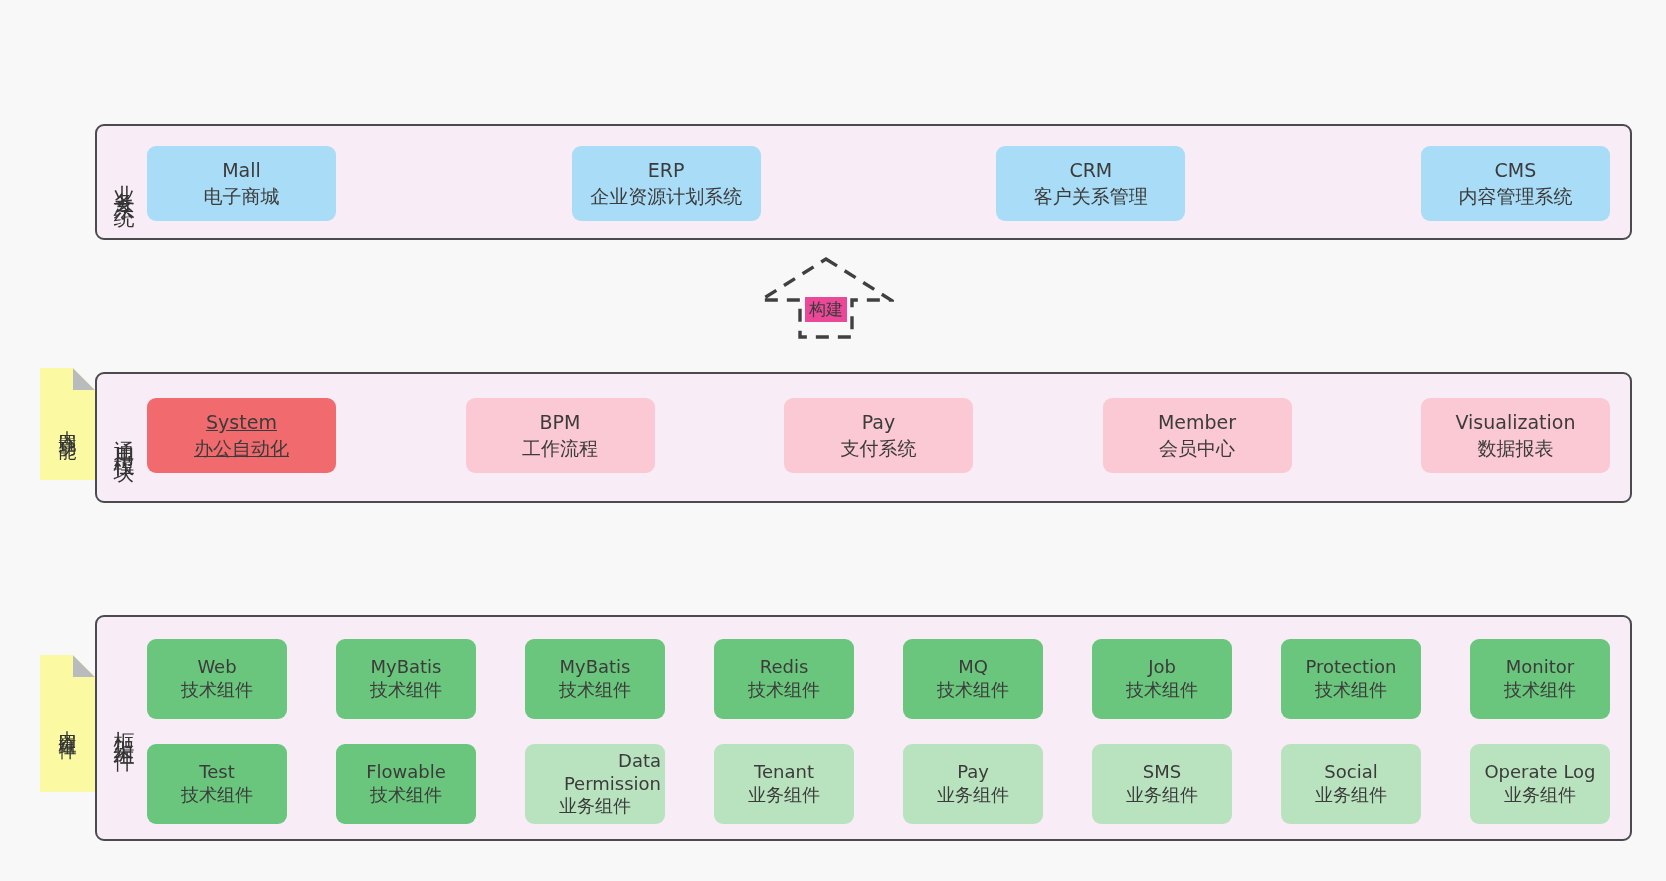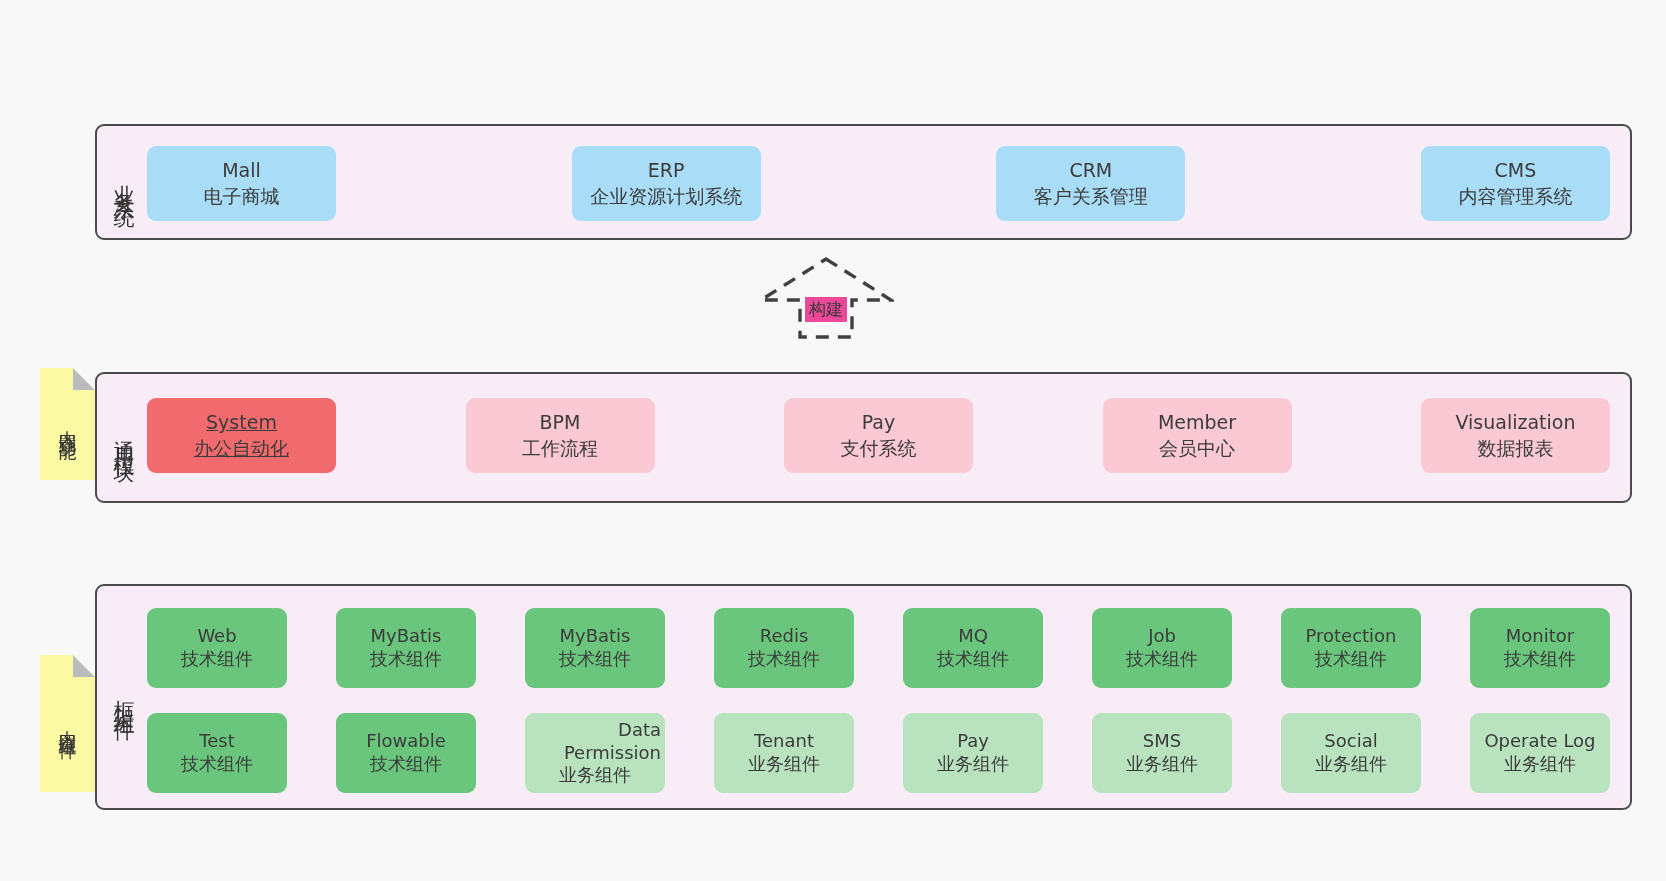--- a/index.html
+++ b/index.html
@@ -7,21 +7,21 @@
     position:relative; width:1666px; height:881px; overflow:hidden;
     background:#f8f8f8; color:#3c3c3c;
     font-family:"DejaVu Sans","Liberation Sans",sans-serif;
   }
   .band {
     position:absolute; left:95px; width:1537px; box-sizing:border-box;
     background:#f8edf6; border:2px solid #4b4b4d; border-radius:9px;
   }
   #band-business   { top:124px; height:116px; }
   #band-modules    { top:372px; height:131px; }
-  #band-components { top:584px; height:226px; }
+  #band-components { top:615px; height:226px; }
   .band-label {
     position:absolute; left:13px; top:50%; transform:translateY(-50%);
     writing-mode:vertical-rl; text-orientation:upright;
     font-size:21px; letter-spacing:7px; color:#333; white-space:nowrap;
   }
   .box-row {
     position:absolute; left:50px; right:20px;
     display:flex; justify-content:space-between;
   }
   #band-business .box-row { top:20px; }

